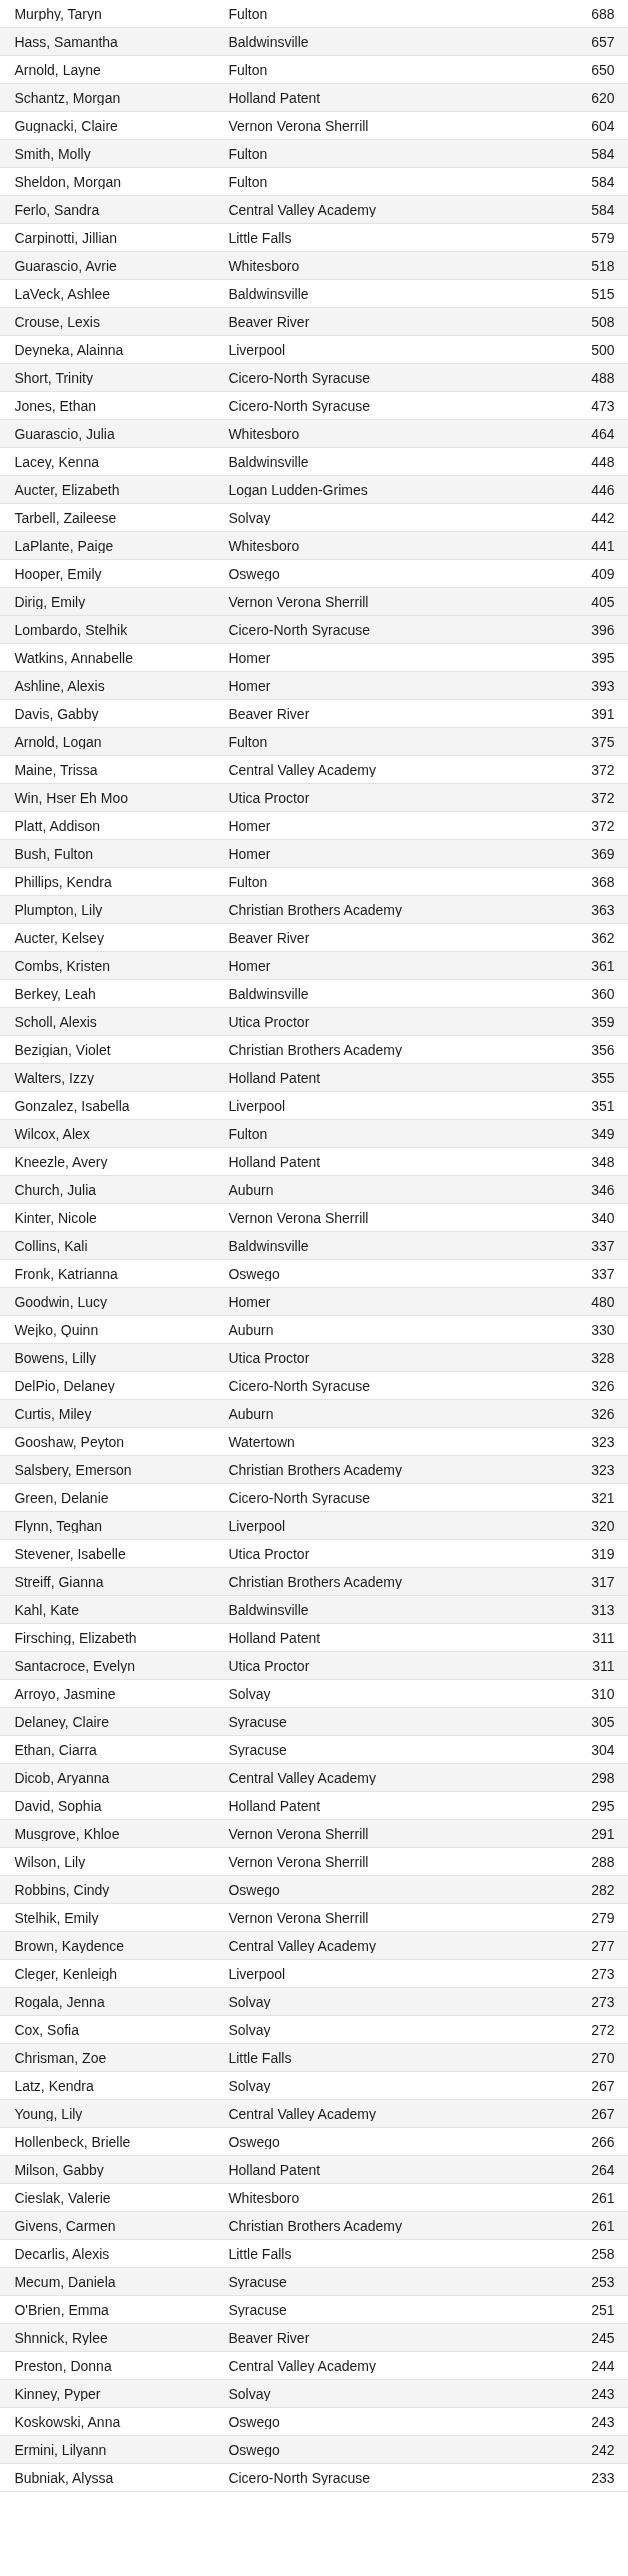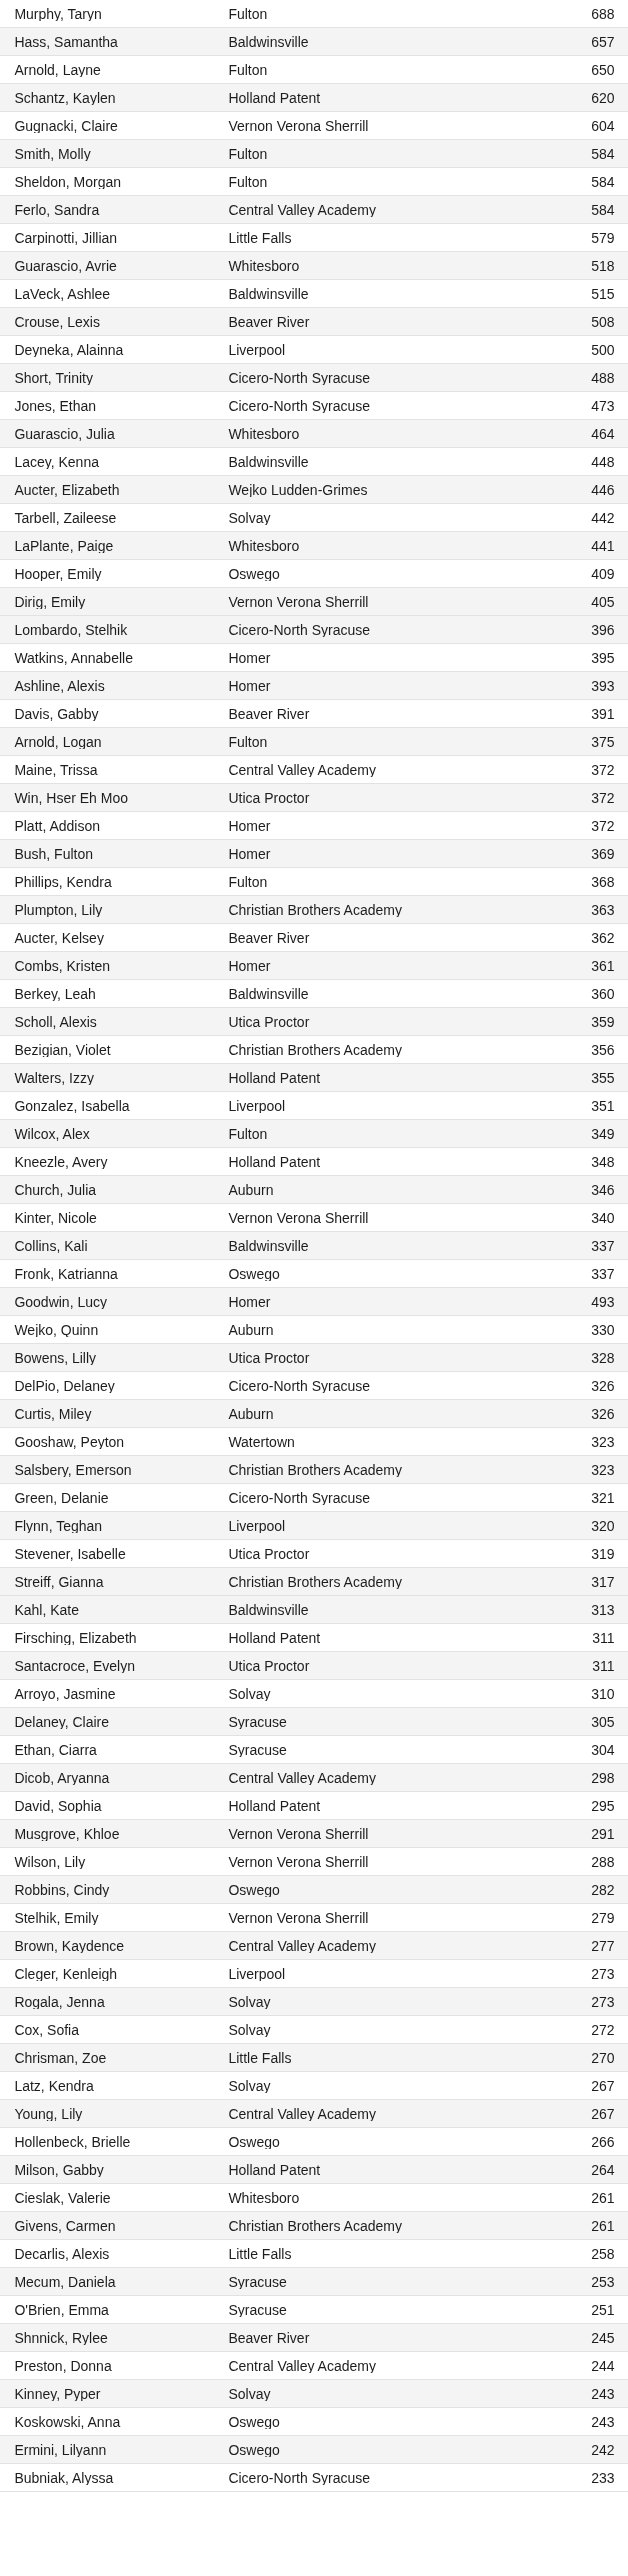--- a/index.html
+++ b/index.html
@@ -69,21 +69,21 @@
     <div class="td td-score">657</div>
   </div>
 
   <div class="tr">
     <div class="td td-player">Arnold, Layne</div>
     <div class="td td-team">Fulton</div>
     <div class="td td-score">650</div>
   </div>
 
   <div class="tr even">
-    <div class="td td-player">Schantz, Kaylen</div>
+    <div class="td td-player">Schantz, Morgan</div>
     <div class="td td-team">Holland Patent</div>
     <div class="td td-score">620</div>
   </div>
 
   <div class="tr">
     <div class="td td-player">Gugnacki, Claire</div>
     <div class="td td-team">Vernon Verona Sherrill</div>
     <div class="td td-score">604</div>
   </div>
 
@@ -154,21 +154,21 @@
   </div>
 
   <div class="tr">
     <div class="td td-player">Lacey, Kenna</div>
     <div class="td td-team">Baldwinsville</div>
     <div class="td td-score">448</div>
   </div>
 
   <div class="tr even">
     <div class="td td-player">Aucter, Elizabeth</div>
-    <div class="td td-team">Wejko Ludden-Grimes</div>
+    <div class="td td-team">Logan Ludden-Grimes</div>
     <div class="td td-score">446</div>
   </div>
 
   <div class="tr">
     <div class="td td-player">Tarbell, Zaileese</div>
     <div class="td td-team">Solvay</div>
     <div class="td td-score">442</div>
   </div>
 
   <div class="tr even">
@@ -330,21 +330,21 @@
 
   <div class="tr">
     <div class="td td-player">Fronk, Katrianna</div>
     <div class="td td-team">Oswego</div>
     <div class="td td-score">337</div>
   </div>
 
   <div class="tr even">
     <div class="td td-player">Goodwin, Lucy</div>
     <div class="td td-team">Homer</div>
-    <div class="td td-score">493</div>
+    <div class="td td-score">480</div>
   </div>
 
   <div class="tr">
     <div class="td td-player">Wejko, Quinn</div>
     <div class="td td-team">Auburn</div>
     <div class="td td-score">330</div>
   </div>
 
   <div class="tr even">
     <div class="td td-player">Bowens, Lilly</div>

